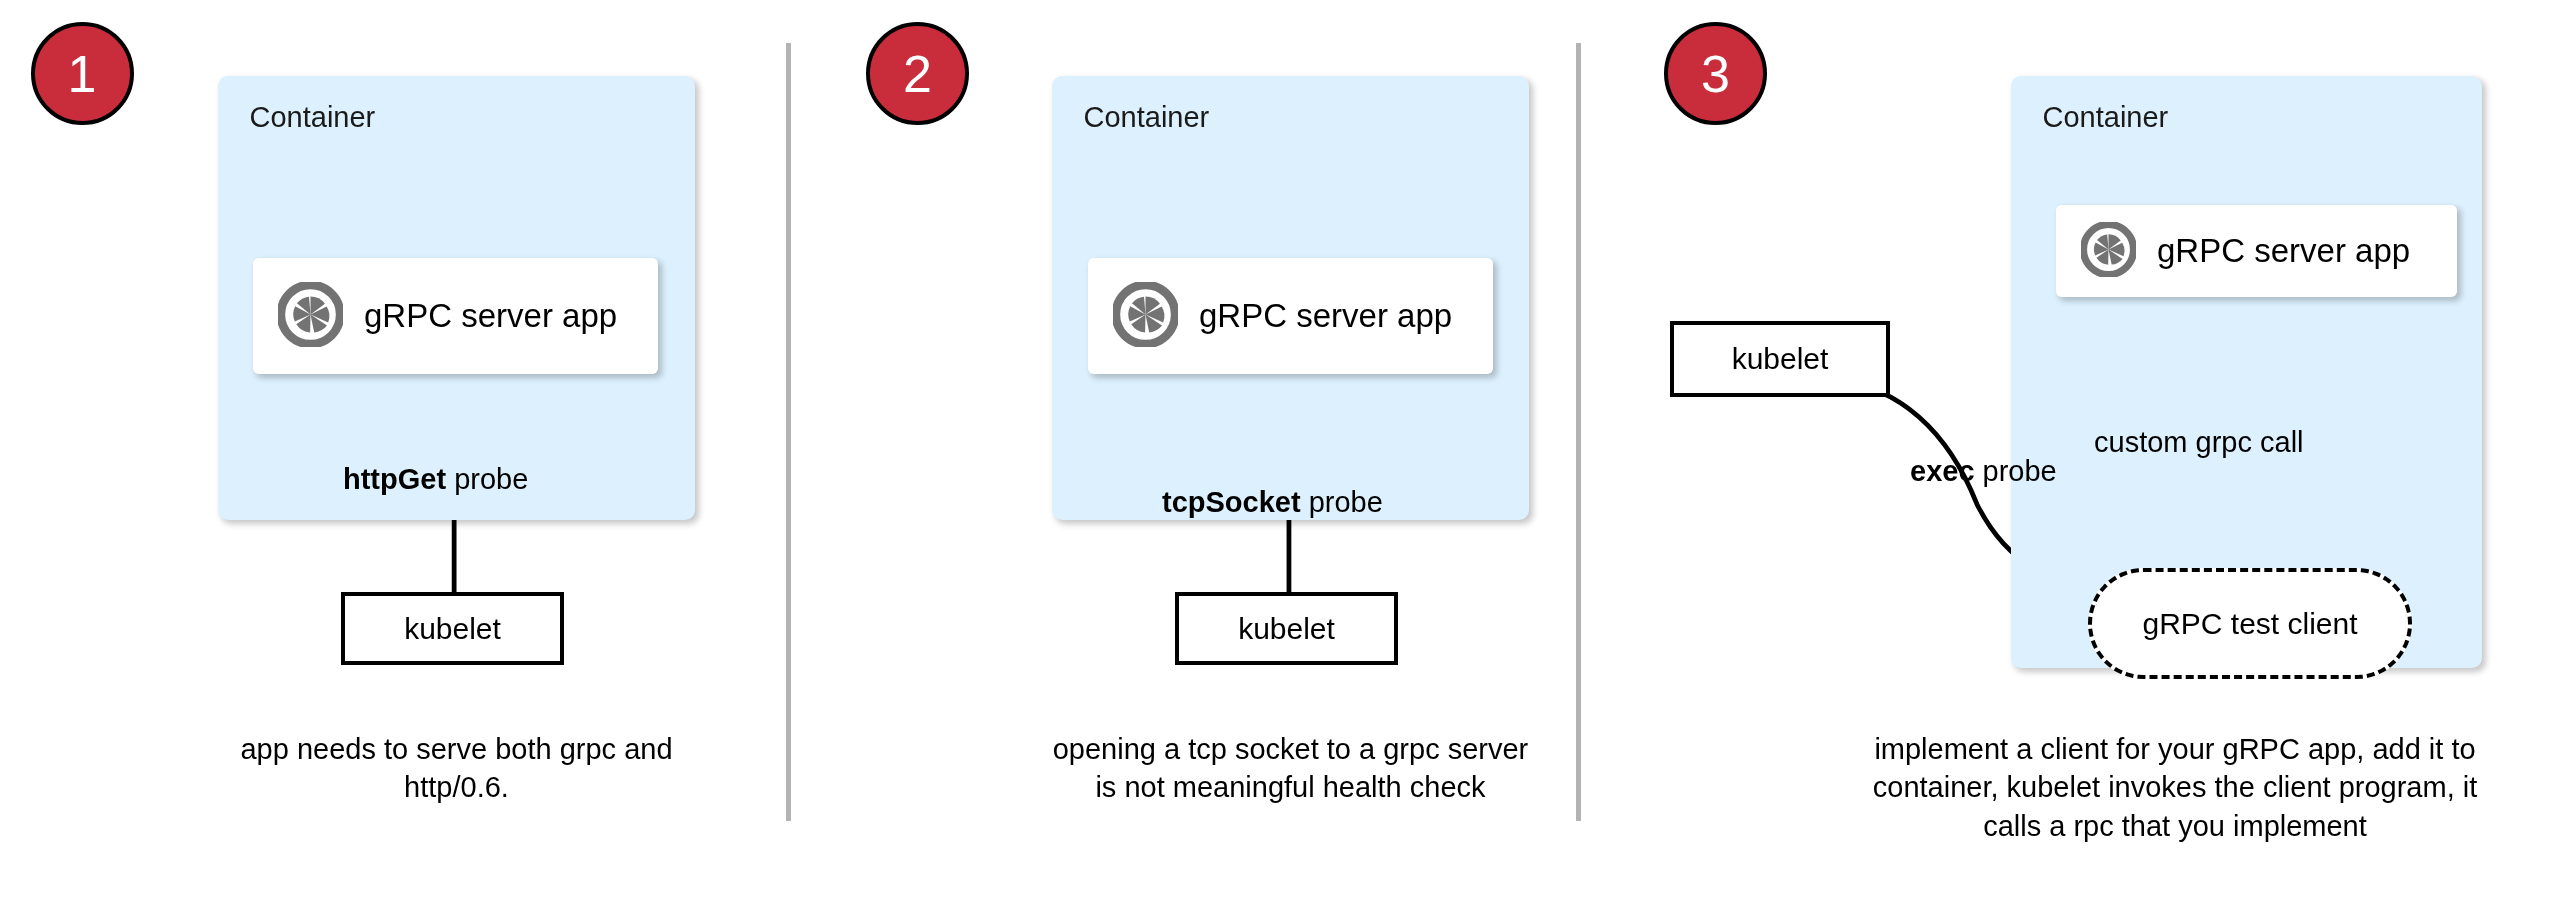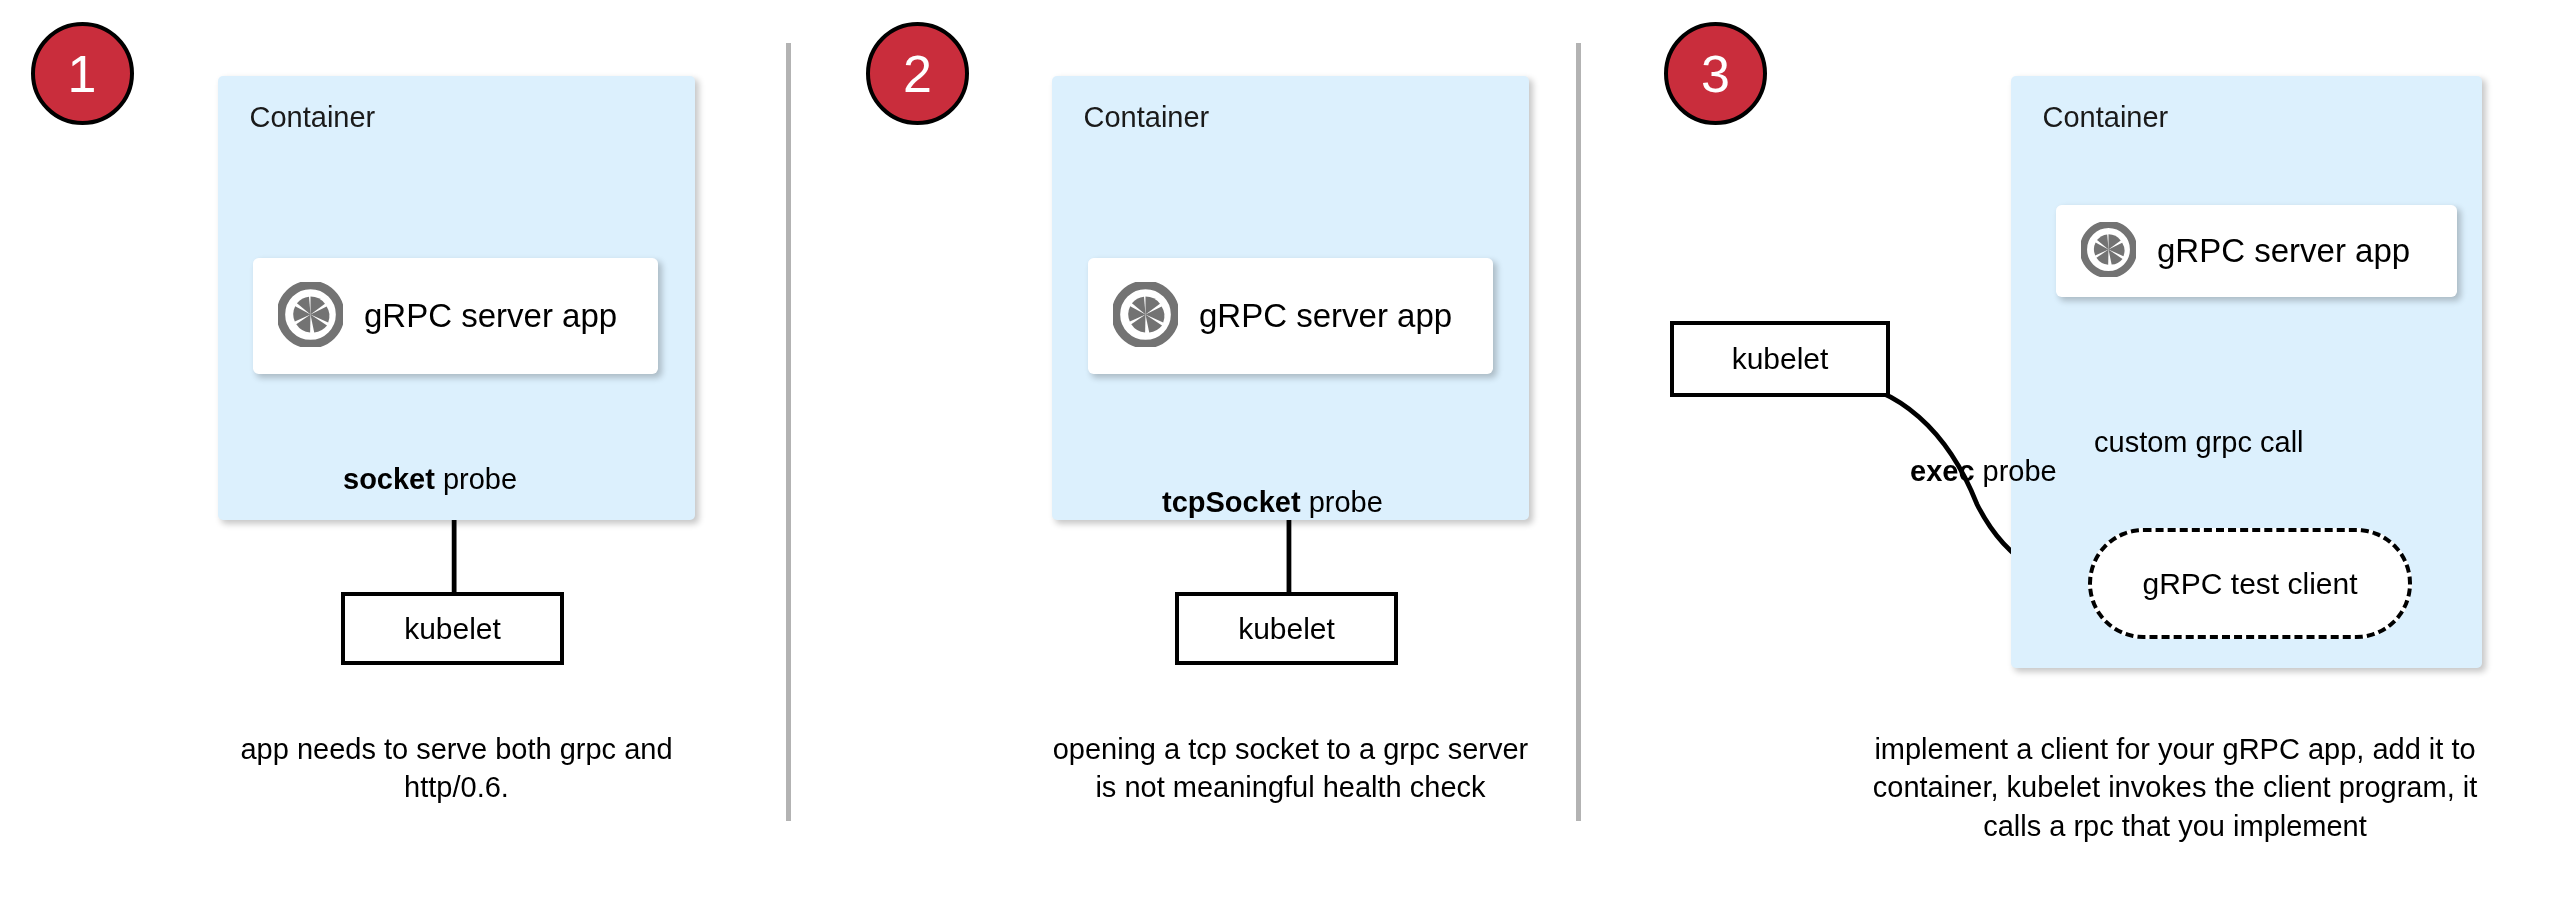--- a/index.html
+++ b/index.html
@@ -42,21 +42,21 @@
     color: #ffffff;
     font-size: 52px;
     line-height: 1;
     font-weight: 400;
   }
 
   
   .container-box {
     position: absolute;
     background: #dcf0fd;
-    border-radius: 5px;
+    border-radius: 10px;
     box-shadow: 3.8px 3.8px 6.7px rgba(0,0,0,0.22);
   }
   .container-label {
     position: absolute;
     left: 31.5px;
     top: 25px;
     font-size: 29px;
     color: #1a1a1a;
     white-space: nowrap;
   }
@@ -89,20 +89,21 @@
     background: #ffffff;
     border: 4.8px dashed #000000;
     border-radius: 57px;
     box-sizing: border-box;
     display: flex;
     align-items: center;
     justify-content: center;
     font-size: 30px;
     color: #000000;
     white-space: nowrap;
+    margin-top: 40px;
   }
 
   
   .kubelet-box {
     position: absolute;
     background: #ffffff;
     border: 4.8px solid #000000;
     box-sizing: border-box;
     display: flex;
     align-items: center;
@@ -190,21 +191,21 @@
         <path d="M33.6 52.8 a18.8 18.8 0 0 1 -14.5 -8.5 L34 34 Z"></path>
         <path d="M17.6 41.3 a18.8 18.8 0 0 1 0.4 -16.0 L34 34 Z"></path>
         <path d="M19.8 22.2 a18.8 18.8 0 0 1 12.6 -6.9 L34 34 Z"></path>
       </g>
     </svg>
   </span>
   <span class="app-label">gRPC server app</span>
 </div>
 
 <div class="arrow-label" style="left:343px; top:463px;">
-  <b>socket</b><span> probe</span>
+  <b>httpGet</b><span> probe</span>
 </div>
 
 <div class="kubelet-box" style="left:341px; top:592px; width:223px; height:73px;">
   <span>kubelet</span>
 </div>
 
 <div class="caption" style="left:218px; top:730px; width:477px;">app needs to serve both grpc and http/0.6.</div>
 
 <div class="step-badge" style="left:866px; top:22px;">
   <span>2</span>

